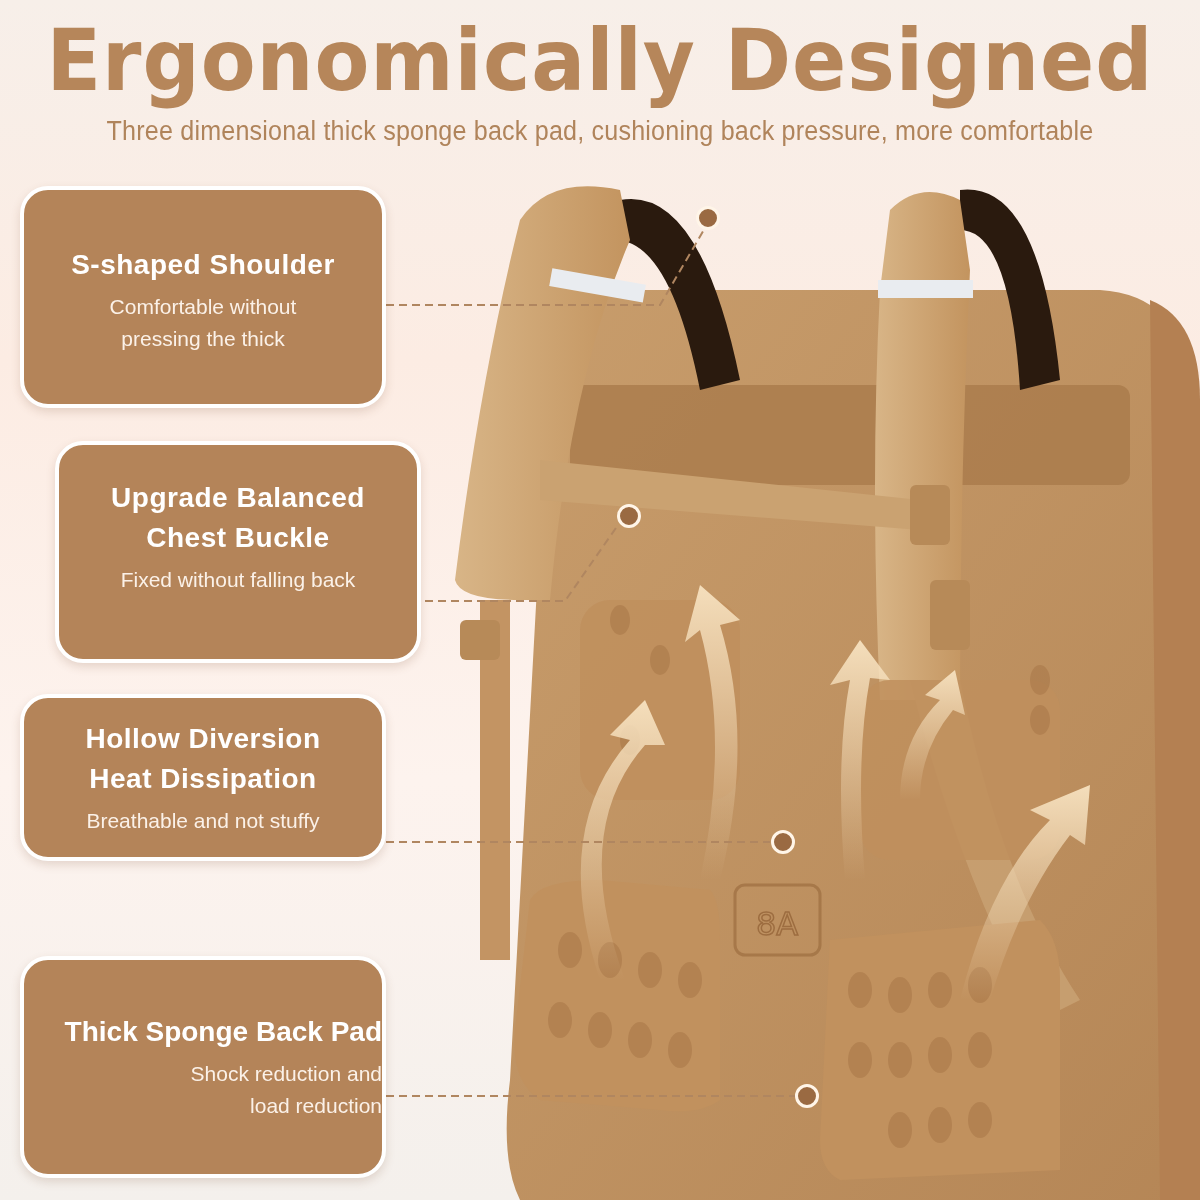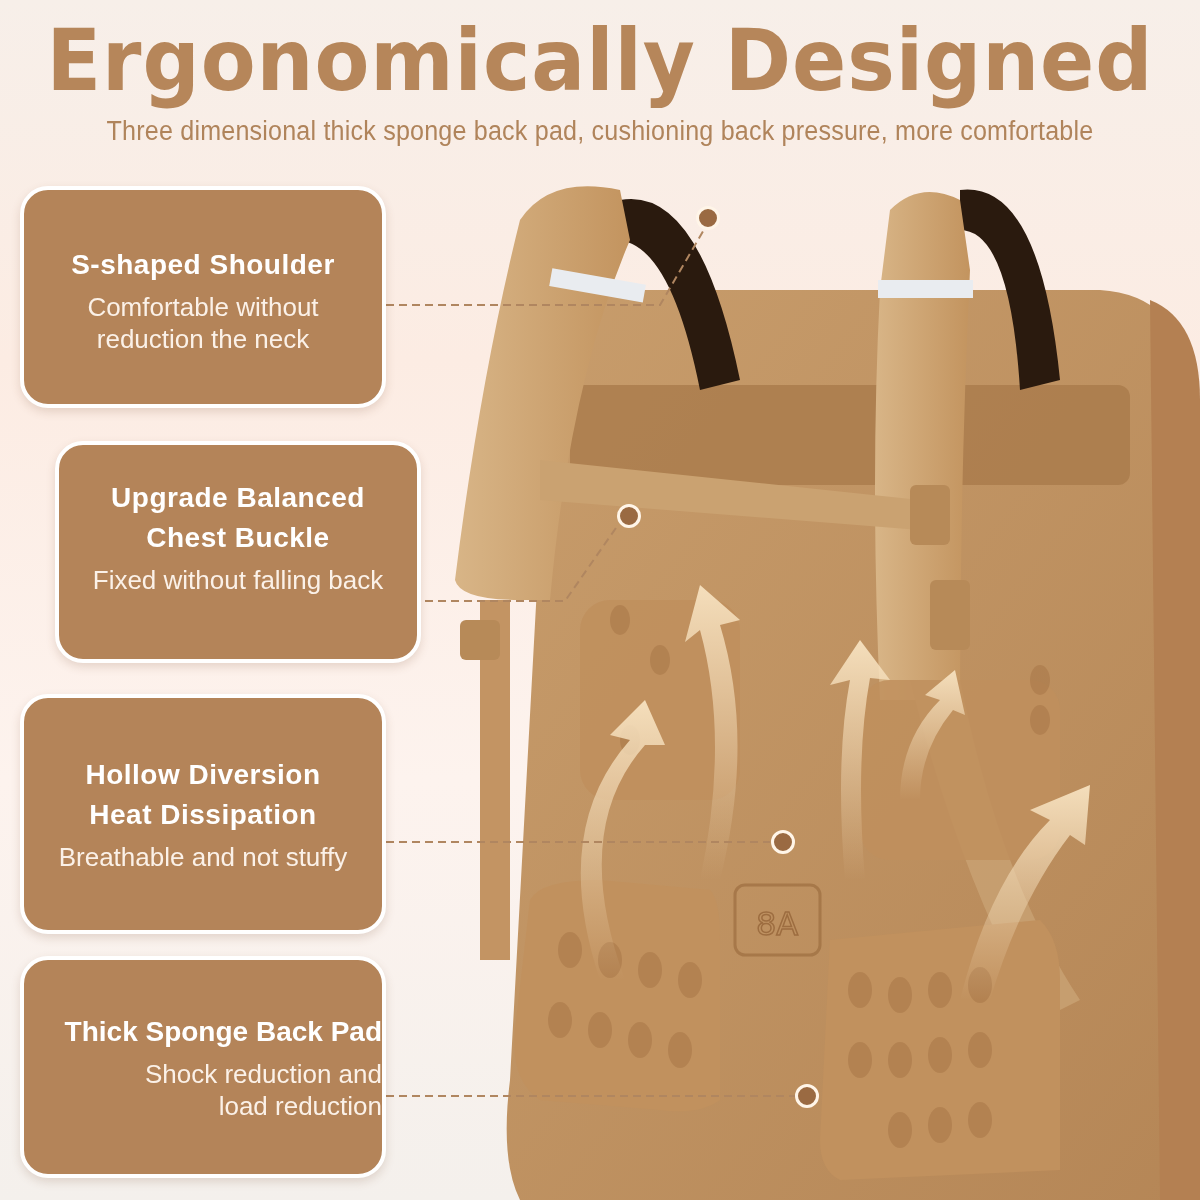--- a/index.html
+++ b/index.html
@@ -25,24 +25,24 @@
 
   .card {
     position: absolute; left: 20px; width: 366px;
     background: #b48459; border: 4px solid #ffffff; border-radius: 28px;
     box-shadow: 0 4px 10px rgba(120, 80, 50, 0.18);
     color: #ffffff; text-align: center;
     display: flex; flex-direction: column; justify-content: center;
     box-sizing: border-box;
   }
   .card .title { font-weight: bold; font-size: 28px; line-height: 40px; letter-spacing: 0.5px; }
-  .card .desc { font-size: 26px; line-height: 32px; margin-top: 6px; color: #fbf1e8; }
+  .card .desc { font-size: 21px; line-height: 32px; margin-top: 6px; color: #fbf1e8; }
   .card.c1 { top: 186px; height: 222px; padding-top: 6px; }
   .card.c2 { top: 441px; height: 222px; padding-bottom: 30px; margin-left: 35px; }
-  .card.c3 { top: 694px; height: 240px; }
+  .card.c3 { top: 694px; height: 167px; }
   .card.c4 { top: 956px; height: 222px; text-align: right; }
   .card.c4 .title { font-size: 28px; letter-spacing: 0px; white-space: nowrap; }
 
   .callout { position: absolute; left: 0; top: 0; width: 1200px; height: 1200px; pointer-events: none; }
   .marker { position: absolute; width: 24px; height: 24px; border-radius: 50%;
     background: #9a6a42; border: 3px solid #fff5e8; box-sizing: border-box; }
 </style>
 </head>
 <body>
 
@@ -146,21 +146,21 @@
 <div class="marker" style="left:617px; top:504px;"></div>
 <div class="marker" style="left:771px; top:830px;"></div>
 <div class="marker" style="left:795px; top:1084px;"></div>
 
 <div class="card c1">
   <div class="title">
     <div>S-shaped Shoulder</div>
   </div>
   <div class="desc">
     <div>Comfortable without</div>
-    <div>reduction the neck</div>
+    <div>pressing the thick</div>
   </div>
 </div>
 
 <div class="card c2">
   <div class="title">
     <div>Upgrade Balanced</div>
     <div>Chest Buckle</div>
   </div>
   <div class="desc">
     <div>Fixed without falling back</div>

